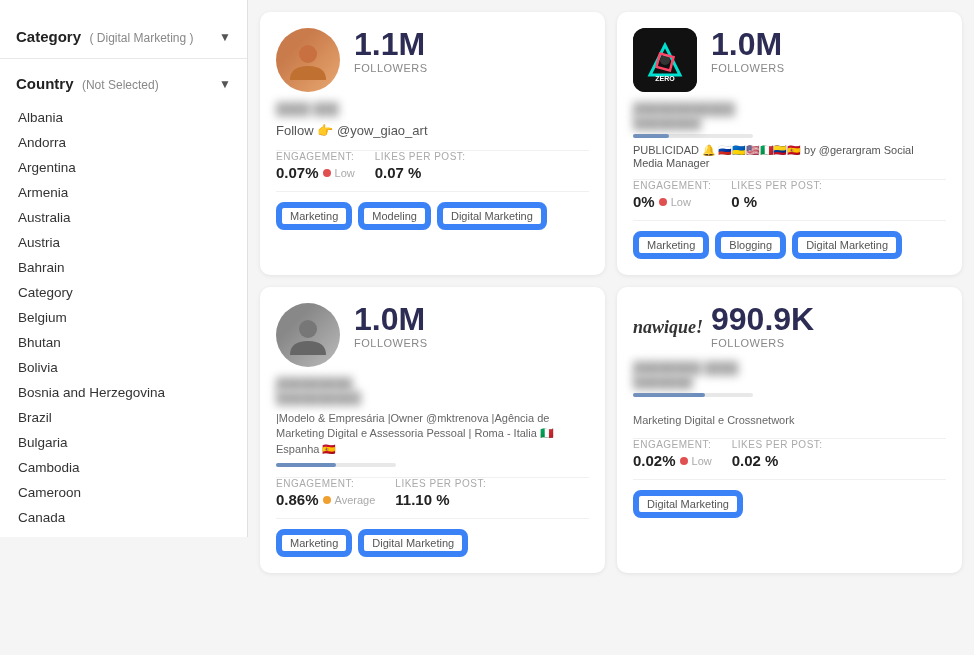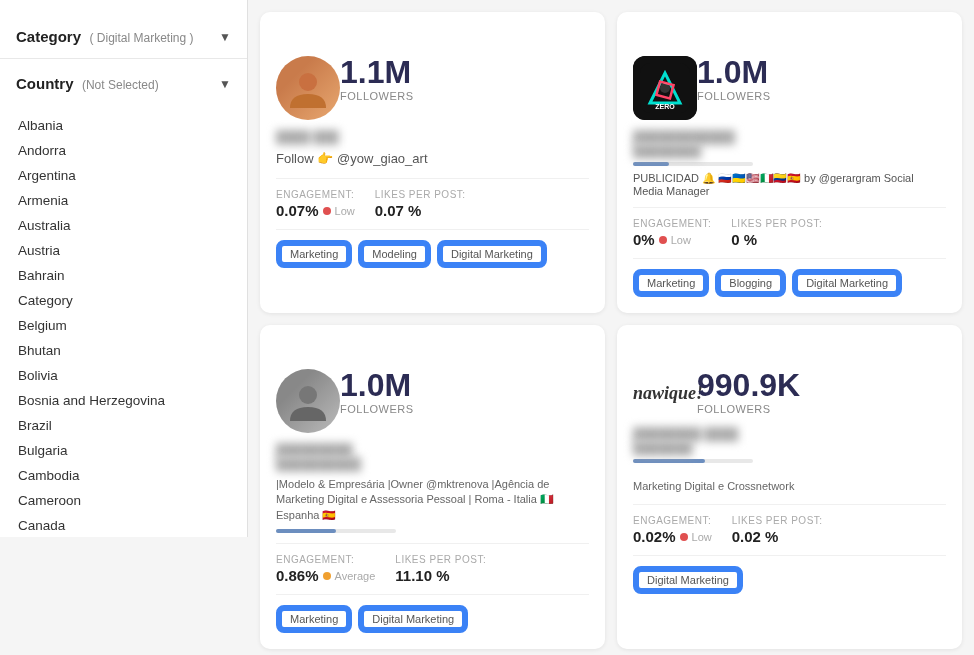--- a/index.html
+++ b/index.html
@@ -47,21 +47,21 @@
       color: #555;
       font-size: 12px;
     }
 
     .country-section {
       padding: 8px 16px;
     }
 
     .country-list {
       list-style: none;
-      margin-top: 16px;
+      margin-top: 8px;
     }
 
     .country-item {
       padding: 5px 2px;
       font-size: 13.5px;
       color: #333;
       cursor: pointer;
       border-radius: 4px;
     }
 
@@ -81,22 +81,22 @@
     .card {
       background: #fff;
       border-radius: 10px;
       padding: 16px;
       box-shadow: 0 1px 4px rgba(0,0,0,0.08);
     }
 
     .card-header {
       display: flex;
       align-items: flex-start;
+      gap: 14px;
       margin-bottom: 10px;
-      margin-top: 28px;
     }
 
     .avatar {
       width: 64px;
       height: 64px;
       border-radius: 50%;
       overflow: hidden;
       flex-shrink: 0;
       background: #ddd;
       display: flex;
@@ -148,21 +148,20 @@
       color: #666;
       margin: 6px 0;
       line-height: 1.4;
     }
 
     .stats-row {
       display: flex;
       gap: 20px;
       margin: 10px 0;
       border-top: 1px solid #f0f0f0;
-      padding-top: 10px;
     }
 
     .stat-block { }
 
     .stat-label {
       font-size: 10px;
       color: #aaa;
       letter-spacing: 0.5px;
       margin-bottom: 2px;
     }

